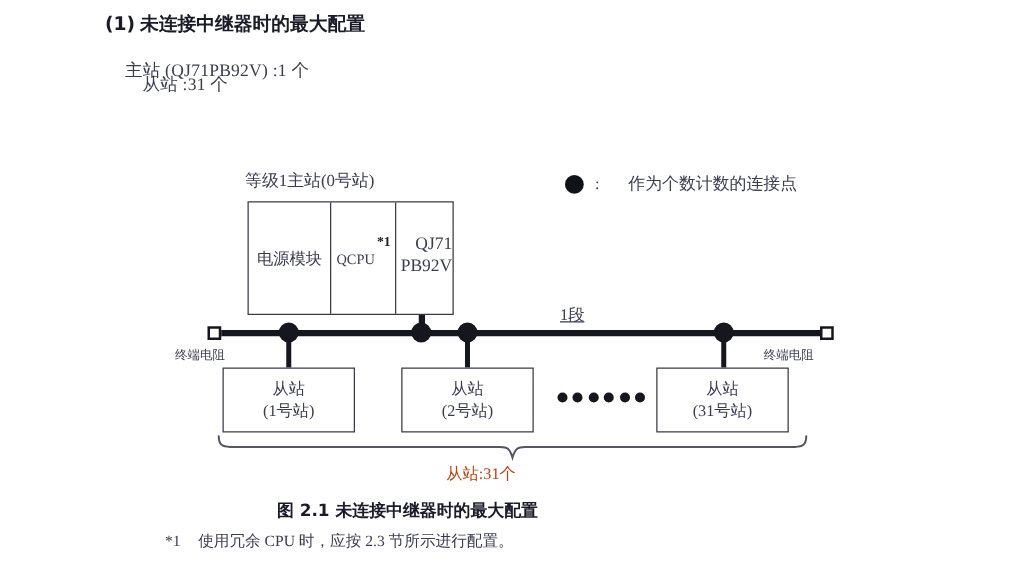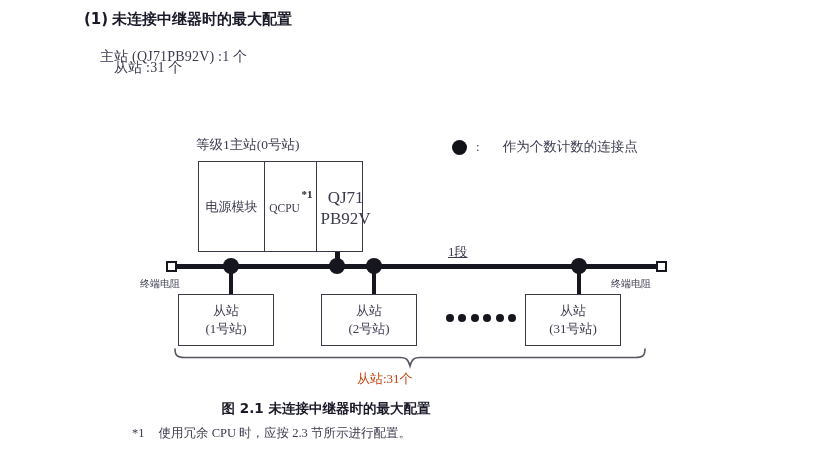--- a/index.html
+++ b/index.html
@@ -65,22 +65,22 @@
     justify-content: center;
   }
   #slot-power { width: 67px; border-right: 1.3px solid #3a3a46; }
   #slot-qcpu  { width: 52px; border-right: 1.3px solid #3a3a46; }
   #slot-net   { width: 46px; }
 
   #slot-power-label { font-size: 13px; color: #3b3b50; white-space: nowrap; }
   #slot-qcpu-label  { font-size: 11.5px; color: #3b3b50; position: absolute; left: 4px; top: 40px; }
   #slot-qcpu-note   { font-size: 11px; font-weight: bold; color: #1f1f2c; position: absolute; right: 3px; top: 26px; }
   #slot-net-label {
-    font-size: 17px; color: #3b3b50; position: absolute;
-    left: 4px; top: 25px; line-height: 1.25; text-align: center;
+    font-size: 14px; color: #3b3b50; position: absolute;
+    left: 4px; top: 25px; line-height: 1.25; text-align: right;
   }
 
   
   #bus-line {
     left: 171px; top: 264px; width: 492px; height: 4.5px;
     background: #16161e;
   }
   .terminator {
     width: 11px; height: 11px; box-sizing: border-box;
     border: 2px solid #16161e; background: #ffffff;
@@ -102,21 +102,21 @@
   
   .drop {
     width: 4.5px; background: #16161e;
   }
 
   
   .slave-box {
     box-sizing: border-box;
     border: 1.3px solid #3a3a46;
     background: #fff;
-    width: 96px; height: 52px;
+    width: 106px; height: 52px;
     display: flex; flex-direction: column;
     align-items: center; justify-content: center;
     line-height: 1.35;
   }
   .slave-box span { font-size: 13px; color: #3b3b50; white-space: nowrap; }
 
   #slave-1 { left: 178px; top: 294px; }
   #slave-2 { left: 321px; top: 294px; }
   #slave-3 { left: 525px; top: 294px; }
 

